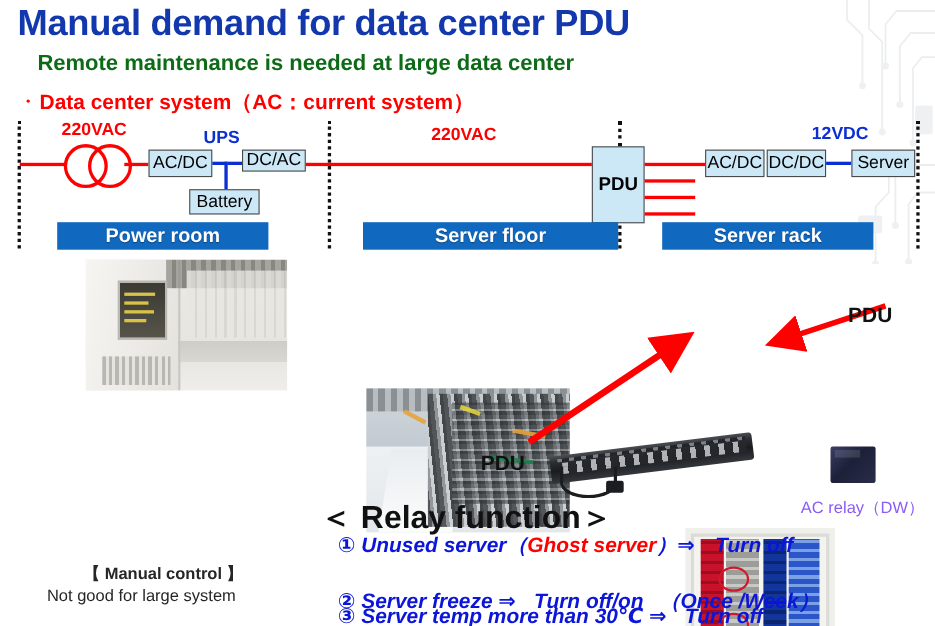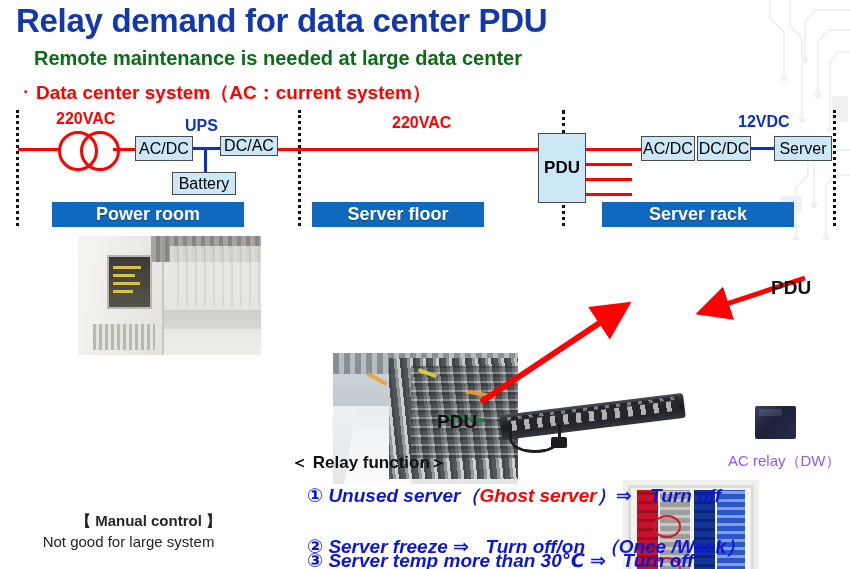--- a/index.html
+++ b/index.html
@@ -107,21 +107,21 @@
 
   
   .relay-body{width:100%;height:100%;
      background:linear-gradient(135deg,#3a3f66 0%,#1d2038 45%,#2a2d4a 100%);
      border-radius:2px;position:relative;}
   .relay-body:after{content:"";position:absolute;left:10%;top:8%;width:55%;height:22%;
      background:rgba(255,255,255,.12);}
 
   
   .cap{font-size:15px;color:#262626;white-space:nowrap;text-align:center;}
-  #relay-title{font-size:17px;font-weight:bold;color:#111;white-space:nowrap;}
+  #relay-title{font-size:29px;font-weight:bold;color:#111;white-space:nowrap;}
   .relay-item{font-size:19px;font-weight:bold;color:#0b16d8;white-space:nowrap;font-style:italic;}
   .relay-item .red{color:#ff0000;}
   #acrelay-cap{font-size:15px;color:#8b5cf6;white-space:nowrap;}
   #pdu-left-label,#pdu-right-label{font-size:19px;font-weight:bold;color:#111;}
 </style>
 </head>
 <body>
 
 <svg id="circuit" class="abs" viewBox="0 0 140 240">
   <g stroke="#d8dce0" stroke-width="1.6" fill="none">
@@ -141,21 +141,21 @@
       <circle cx="74" cy="78" r="3.2"></circle>
     <circle cx="92" cy="120" r="3.2"></circle>
       <circle cx="104" cy="205" r="3.2"></circle>
     <circle cx="116" cy="238" r="3.2"></circle>
       <circle cx="86" cy="240" r="3.2"></circle>
     <rect x="122" y="96" width="16" height="26" rx="2"></rect>
     <rect x="70" y="196" width="22" height="16" rx="2"></rect>
   </g>
 </svg>
 
-<div id="title" class="abs">Relay demand for data center PDU</div>
+<div id="title" class="abs">Manual demand for data center PDU</div>
 <div id="subtitle" class="abs">Remote maintenance is needed at large data center</div>
 <div id="bullet-row" class="abs">
   <span class="dot">・</span><span>Data center system</span><span class="paren">（AC：current system）</span>
 </div>
 
 <div class="abs vdiv" style="left:16px;top:110px;height:116px;"></div>
 <div class="abs vdiv" style="left:298px;top:110px;height:116px;"></div>
 <div class="abs vdiv" style="left:562px;top:110px;height:24px;"></div>
 <div class="abs vdiv" style="left:562px;top:200px;height:26px;"></div>
 <div class="abs vdiv" style="left:833px;top:110px;height:116px;"></div>
@@ -189,21 +189,21 @@
 <div class="abs wire" style="left:586px;top:178px;width:46px;"></div>
 <div class="abs wire" style="left:586px;top:193px;width:46px;"></div>
 
 <div class="abs box" style="left:641px;top:136px;width:54px;height:25px;">AC/DC</div>
 <div class="abs box" style="left:697px;top:136px;width:54px;height:25px;">DC/DC</div>
 <div class="abs bwire" style="left:751px;top:147px;width:23px;height:3px;"></div>
 <div class="abs box" style="left:774px;top:136px;width:58px;height:25px;">Server</div>
 <div class="abs lbl-blue" style="left:738px;top:113px;">12VDC</div>
 
 <div class="abs banner" style="left:52px;top:202px;width:192px;height:25px;">Power room</div>
-<div class="abs banner" style="left:312px;top:202px;width:172px;height:25px;">Server floor</div>
+<div class="abs banner" style="left:330px;top:202px;width:232px;height:25px;">Server floor</div>
 <div class="abs banner" style="left:602px;top:202px;width:192px;height:25px;">Server rack</div>
 
 <div class="abs photo ph-power" style="left:78px;top:236px;width:183px;height:119px;">
   <div class="pw-top"></div>
   <div class="pw-panel">
     <i style="left:10%;top:18%;width:70%"></i>
       <i style="left:10%;top:34%;width:55%"></i>
     <i style="left:10%;top:50%;width:66%"></i>
       <i style="left:10%;top:66%;width:48%"></i>
   </div>

